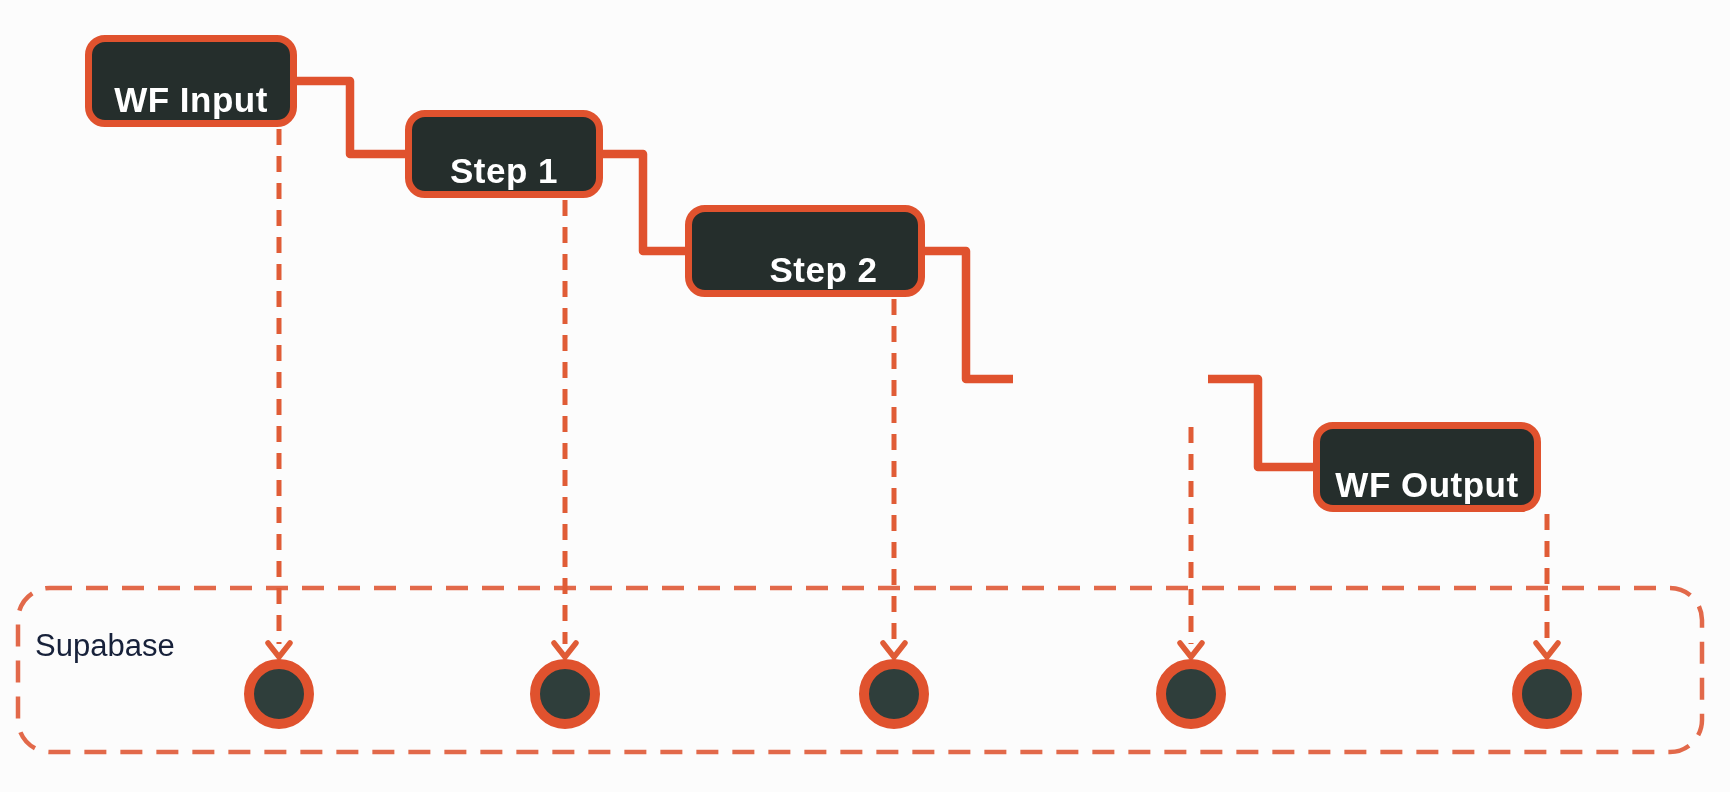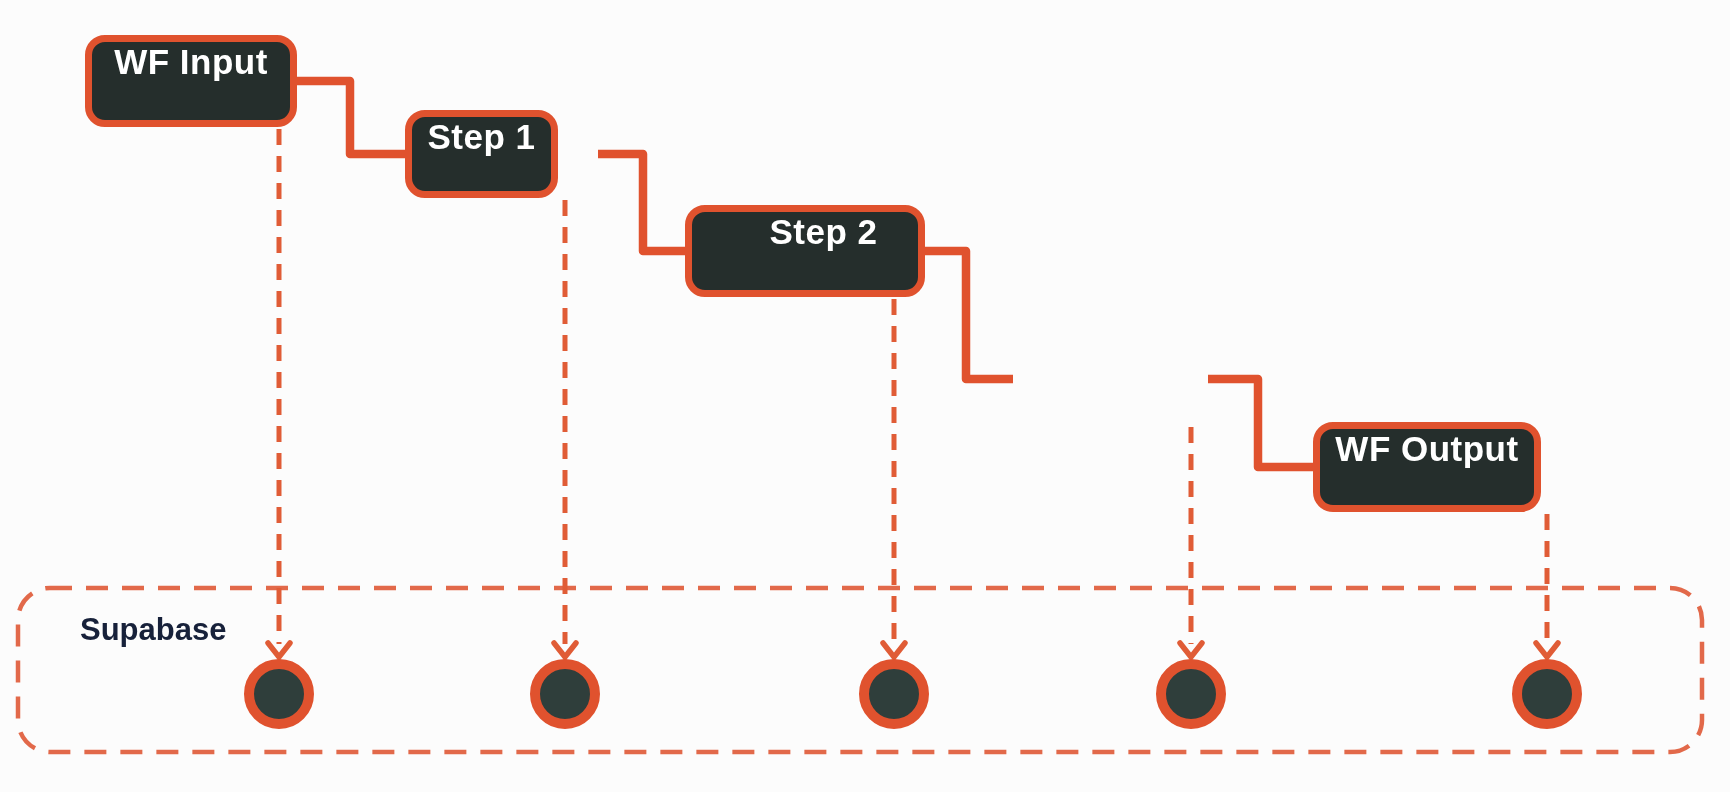--- a/index.html
+++ b/index.html
@@ -55,37 +55,36 @@
     stroke:var(--accent);
     stroke-width:10;
   }
   .node{
     position:absolute;
     box-sizing:border-box;
     background:var(--node-fill);
     border:7px solid var(--accent);
     border-radius:20px;
     display:flex;
-    align-items:flex-start;
+    align-items:flex-end;
     justify-content:center;
     color:var(--node-text);
     font-size:35px;
     font-weight:700;
     letter-spacing:0.5px;
     z-index:2;
   }
   .container-label{
     position:absolute;
     left:35px;
-    top:612px;
+    top:628px;
     color:var(--label-text);
     font-size:31px;
-    font-weight:700;
+    font-weight:400;
     z-index:2;
-    margin-left:45px;
   }
 </style>
 </head>
 <body>
 
 <div class="canvas">
 
   <svg class="wires" viewBox="0 0 1730 792" aria-hidden="true">
 
     <rect class="container-border" x="18" y="588" width="1684" height="164" rx="32"></rect>
@@ -120,21 +119,21 @@
     <circle class="dot" cx="565" cy="694" r="30"></circle>
     <circle class="dot" cx="894" cy="694" r="30"></circle>
     <circle class="dot" cx="1191" cy="694" r="30"></circle>
     <circle class="dot" cx="1547" cy="694" r="30"></circle>
   </svg>
 
   <div class="node" style="left:85px;  top:35px;  width:212px; height:92px;">
     <span>WF Input</span>
   </div>
 
-  <div class="node" style="left:405px; top:110px; width:153px; height:88px;">
+  <div class="node" style="left:405px; top:110px; width:198px; height:88px;">
     <span>Step 1</span>
   </div>
 
   <div class="node" style="left:685px; top:205px; width:240px; height:92px;padding-left:37px;">
     <span>Step 2</span>
   </div>
 
 
   <div class="node" style="left:1313px;top:422px; width:228px; height:90px;">
     <span>WF Output</span>

